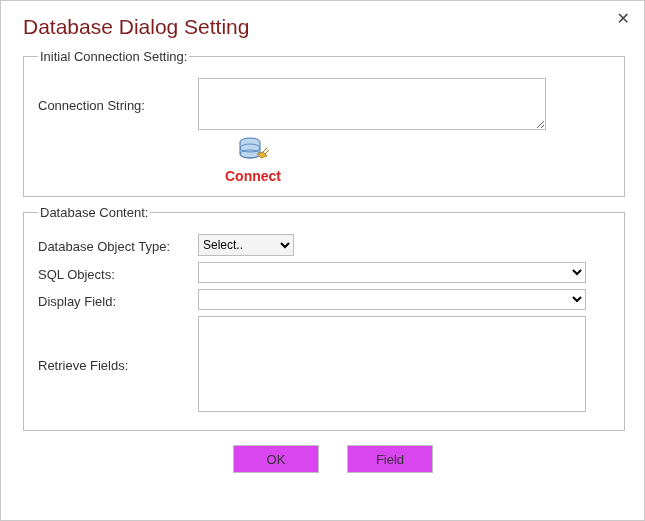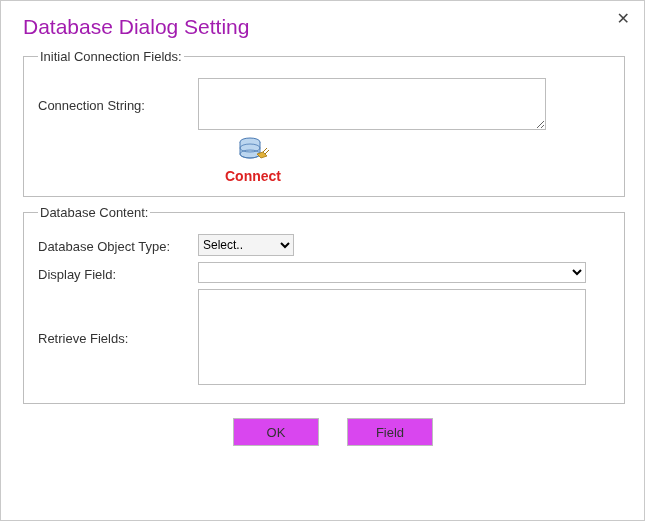--- a/index.html
+++ b/index.html
@@ -22,21 +22,21 @@
     top: 8px;
     right: 14px;
     font-size: 16px;
     color: #444;
     cursor: pointer;
     font-family: Arial, sans-serif;
   }
   .title {
     font-size: 21px;
     font-weight: 400;
-    color: #a21caf;
+    color: #7f1d1d;
     margin: 14px 0 10px 0;
   }
   fieldset {
     border: 1px solid #bdbdbd;
     margin: 0 0 8px 0;
     padding: 14px 14px 12px 14px;
   }
   legend {
     font-size: 13px;
     color: #333;
@@ -121,21 +121,21 @@
 </head>
 <body>
 
 <div class="dialog">
 
   <div class="close-x">✕</div>
 
   <div class="title">Database Dialog Setting</div>
 
   <fieldset>
-    <legend>Initial Connection Fields:</legend>
+    <legend>Initial Connection Setting:</legend>
 
     <div class="row">
       <div class="lbl">Connection String:</div>
       <textarea class="connstr" style=""></textarea>
     </div>
 
     <div class="connect-wrap">
       <svg class="db-icon" viewBox="0 0 32 30">
         <ellipse cx="13" cy="6" rx="10" ry="4" fill="#bcd6ef" stroke="#4a7ab3" stroke-width="1"></ellipse>
         <path d="M3 6 v12 c0 2.2 4.5 4 10 4 s10-1.8 10-4 V6" fill="#bcd6ef" stroke="#4a7ab3" stroke-width="1"></path>
@@ -152,20 +152,26 @@
   <fieldset>
     <legend>Database Content:</legend>
 
     <div class="row">
       <div class="lbl">Database Object Type:</div>
       <select class="short">
         <option>Select..</option>
       </select>
     </div>
 
+    <div class="row">
+      <div class="lbl">SQL Objects:</div>
+      <select class="long">
+        <option></option>
+      </select>
+    </div>
 
     <div class="row">
       <div class="lbl">Display Field:</div>
       <select class="long">
         <option></option>
       </select>
     </div>
 
     <div class="row">
       <div class="lbl">Retrieve Fields:</div>

